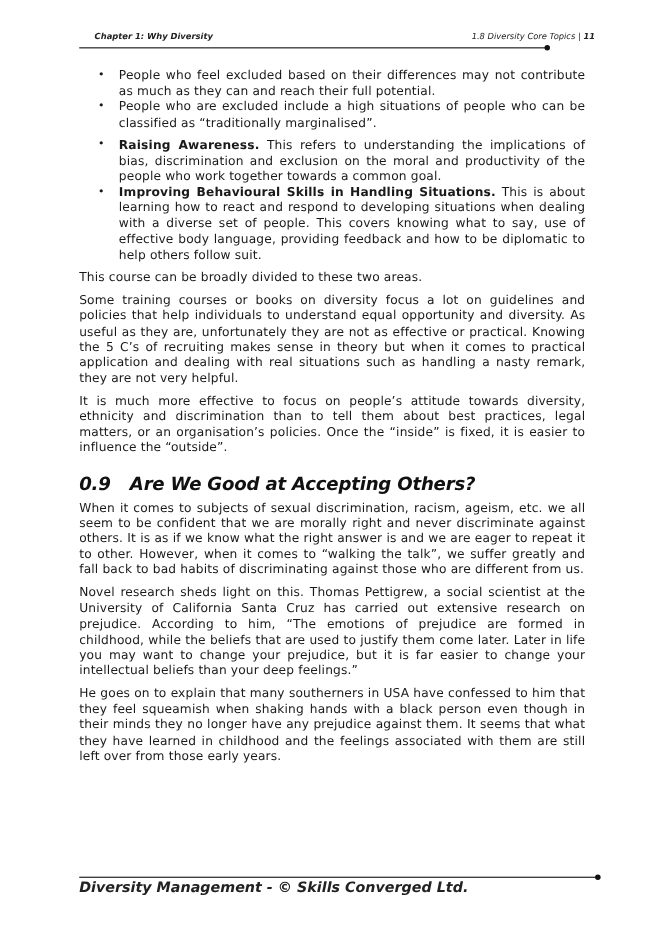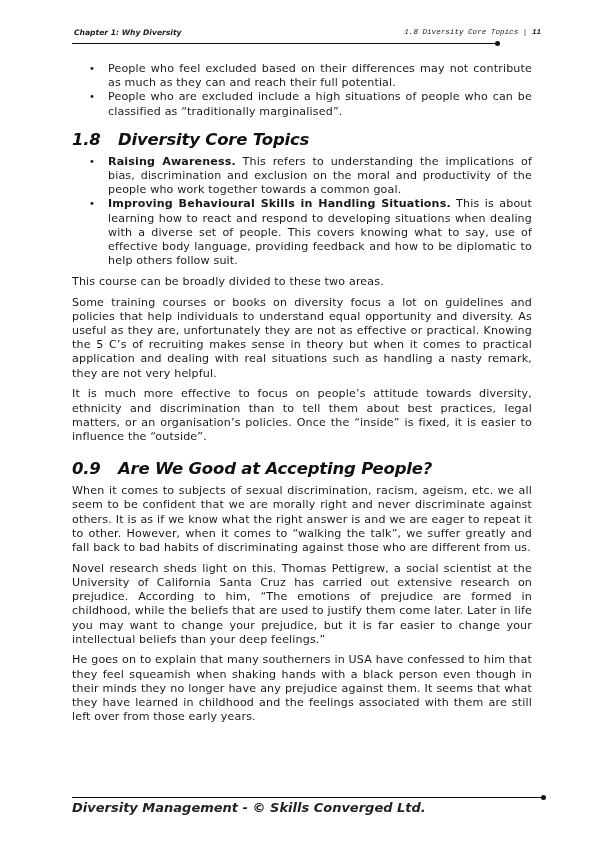--- a/index.html
+++ b/index.html
@@ -1,21 +1,21 @@
 <!DOCTYPE html>
 <html><head>
 <meta charset="utf-8">
 <style>
   html, body { margin: 0; padding: 0; background: #ffffff; }
   body { width: 600px; height: 851px; position: relative; overflow: hidden;
          font-family: "DejaVu Sans", sans-serif; color: #1a1a1a; }
-  .header { position: absolute; left: 68px; right: 55px; top: 26px; height: 14px;
+  .header { position: absolute; left: 80px; right: 55px; top: 26px; height: 14px;
             font-size: 7.6px; font-style: italic; font-weight: bold; color: #222; }
   .header .left { position: absolute; left: 6px; top: 2px; }
-  .header .right { position: absolute; right: 4px; top: 2px; font-weight: normal; font-family: Liberation Mono, monospace; }
+  .header .right { position: absolute; right: 4px; top: 2px; font-weight: normal; }
   .header .right b { font-weight: bold; }
   .rule { position: absolute; height: 1.2px; background: #111; }
   .dot { position: absolute; width: 5px; height: 5px; border-radius: 50%; background: #111; }
   .content { position: absolute; left: 72px; width: 460px; top: 62px;
              font-size: 11.1px; line-height: 14.2px; text-align: justify; letter-spacing: 0.15px; }
   ul { margin: 0; padding: 0 0 0 36px; list-style: none; }
   li { position: relative; margin: 0; }
   li .bullet { position: absolute; left: -19px; top: 0; font-size: 10px; }
   p { margin: 0 0 6.5px 0; }
   h2 { margin: 10px 0 4px 0; font-size: 16.5px; font-style: italic; font-weight: bold;
@@ -34,30 +34,29 @@
 </div>
 <div class="rule" style="left:72px; width:425px; top:43px;"></div>
 <div class="dot" style="left:495px; top:41px;"></div>
 
 <div class="content">
   <ul class="blk">
     <li><span class="bullet">•</span><span>People who feel excluded based on their differences may not contribute as much as they can and reach their full potential.</span></li>
     <li><span class="bullet">•</span><span>People who are excluded include a high situations of people who can be classified as “traditionally marginalised”.</span></li>
   </ul>
 
-  <h2><span class="num">1.8</span><span>Diversity Core Topics</span></h2>
   <ul class="blk">
     <li><span class="bullet">•</span><b>Raising Awareness.</b><span> This refers to understanding the implications of bias, discrimination and exclusion on the moral and productivity of the people who work together towards a common goal.</span></li>
     <li><span class="bullet">•</span><b>Improving Behavioural Skills in Handling Situations.</b><span> This is about learning how to react and respond to developing situations when dealing with a diverse set of people. This covers knowing what to say, use of effective body language, providing feedback and how to be diplomatic to help others follow suit.</span></li>
   </ul>
   <p>This course can be broadly divided to these two areas.</p>
   <p>Some training courses or books on diversity focus a lot on guidelines and policies that help individuals to understand equal opportunity and diversity. As useful as they are, unfortunately they are not as effective or practical.  Knowing the 5 C’s of recruiting makes sense in theory but when it comes to practical application and dealing with real situations such as handling a nasty remark, they are not very helpful.</p>
   <p>It is much more effective to focus on people’s attitude towards diversity, ethnicity and discrimination than to tell them about best practices, legal matters, or an organisation’s policies. Once the “inside” is fixed, it is easier to influence the “outside”.</p>
 
-  <h2 style="margin-top:14px;"><span class="num">0.9</span><span>Are We Good at Accepting People?</span></h2>
+  <h2 style="margin-top:14px;"><span class="num">0.9</span><span>Are We Good at Accepting Others?</span></h2>
   <p>When it comes to subjects of sexual discrimination, racism, ageism, etc. we all seem to be confident that we are morally right and never discriminate against others. It is as if we know what the right answer is and we are eager to repeat it to other. However, when it comes to “walking the talk”, we suffer greatly and fall back to bad habits of discriminating against those who are different from us.</p>
   <p>Novel research sheds light on this. Thomas Pettigrew, a social scientist at the University of California Santa Cruz has carried out extensive research on prejudice. According to him, “The emotions of prejudice are formed in childhood, while the beliefs that are used to justify them come later. Later in life you may want to change your prejudice, but it is far easier to change your intellectual beliefs than your deep feelings.”</p>
   <p>He goes on to explain that many southerners in USA have confessed to him that they feel squeamish when shaking hands with a black person even though in their minds they no longer have any prejudice against them. It seems that what they have learned in childhood and the feelings associated with them are still left over from those early years.</p>
 </div>
 
 <div class="rule" style="left:72px; width:472px; top:797px;"></div>
 <div class="dot" style="left:541px; top:795px;"></div>
 <div class="footer">Diversity Management - © Skills Converged Ltd.</div>
 
 </body></html>

